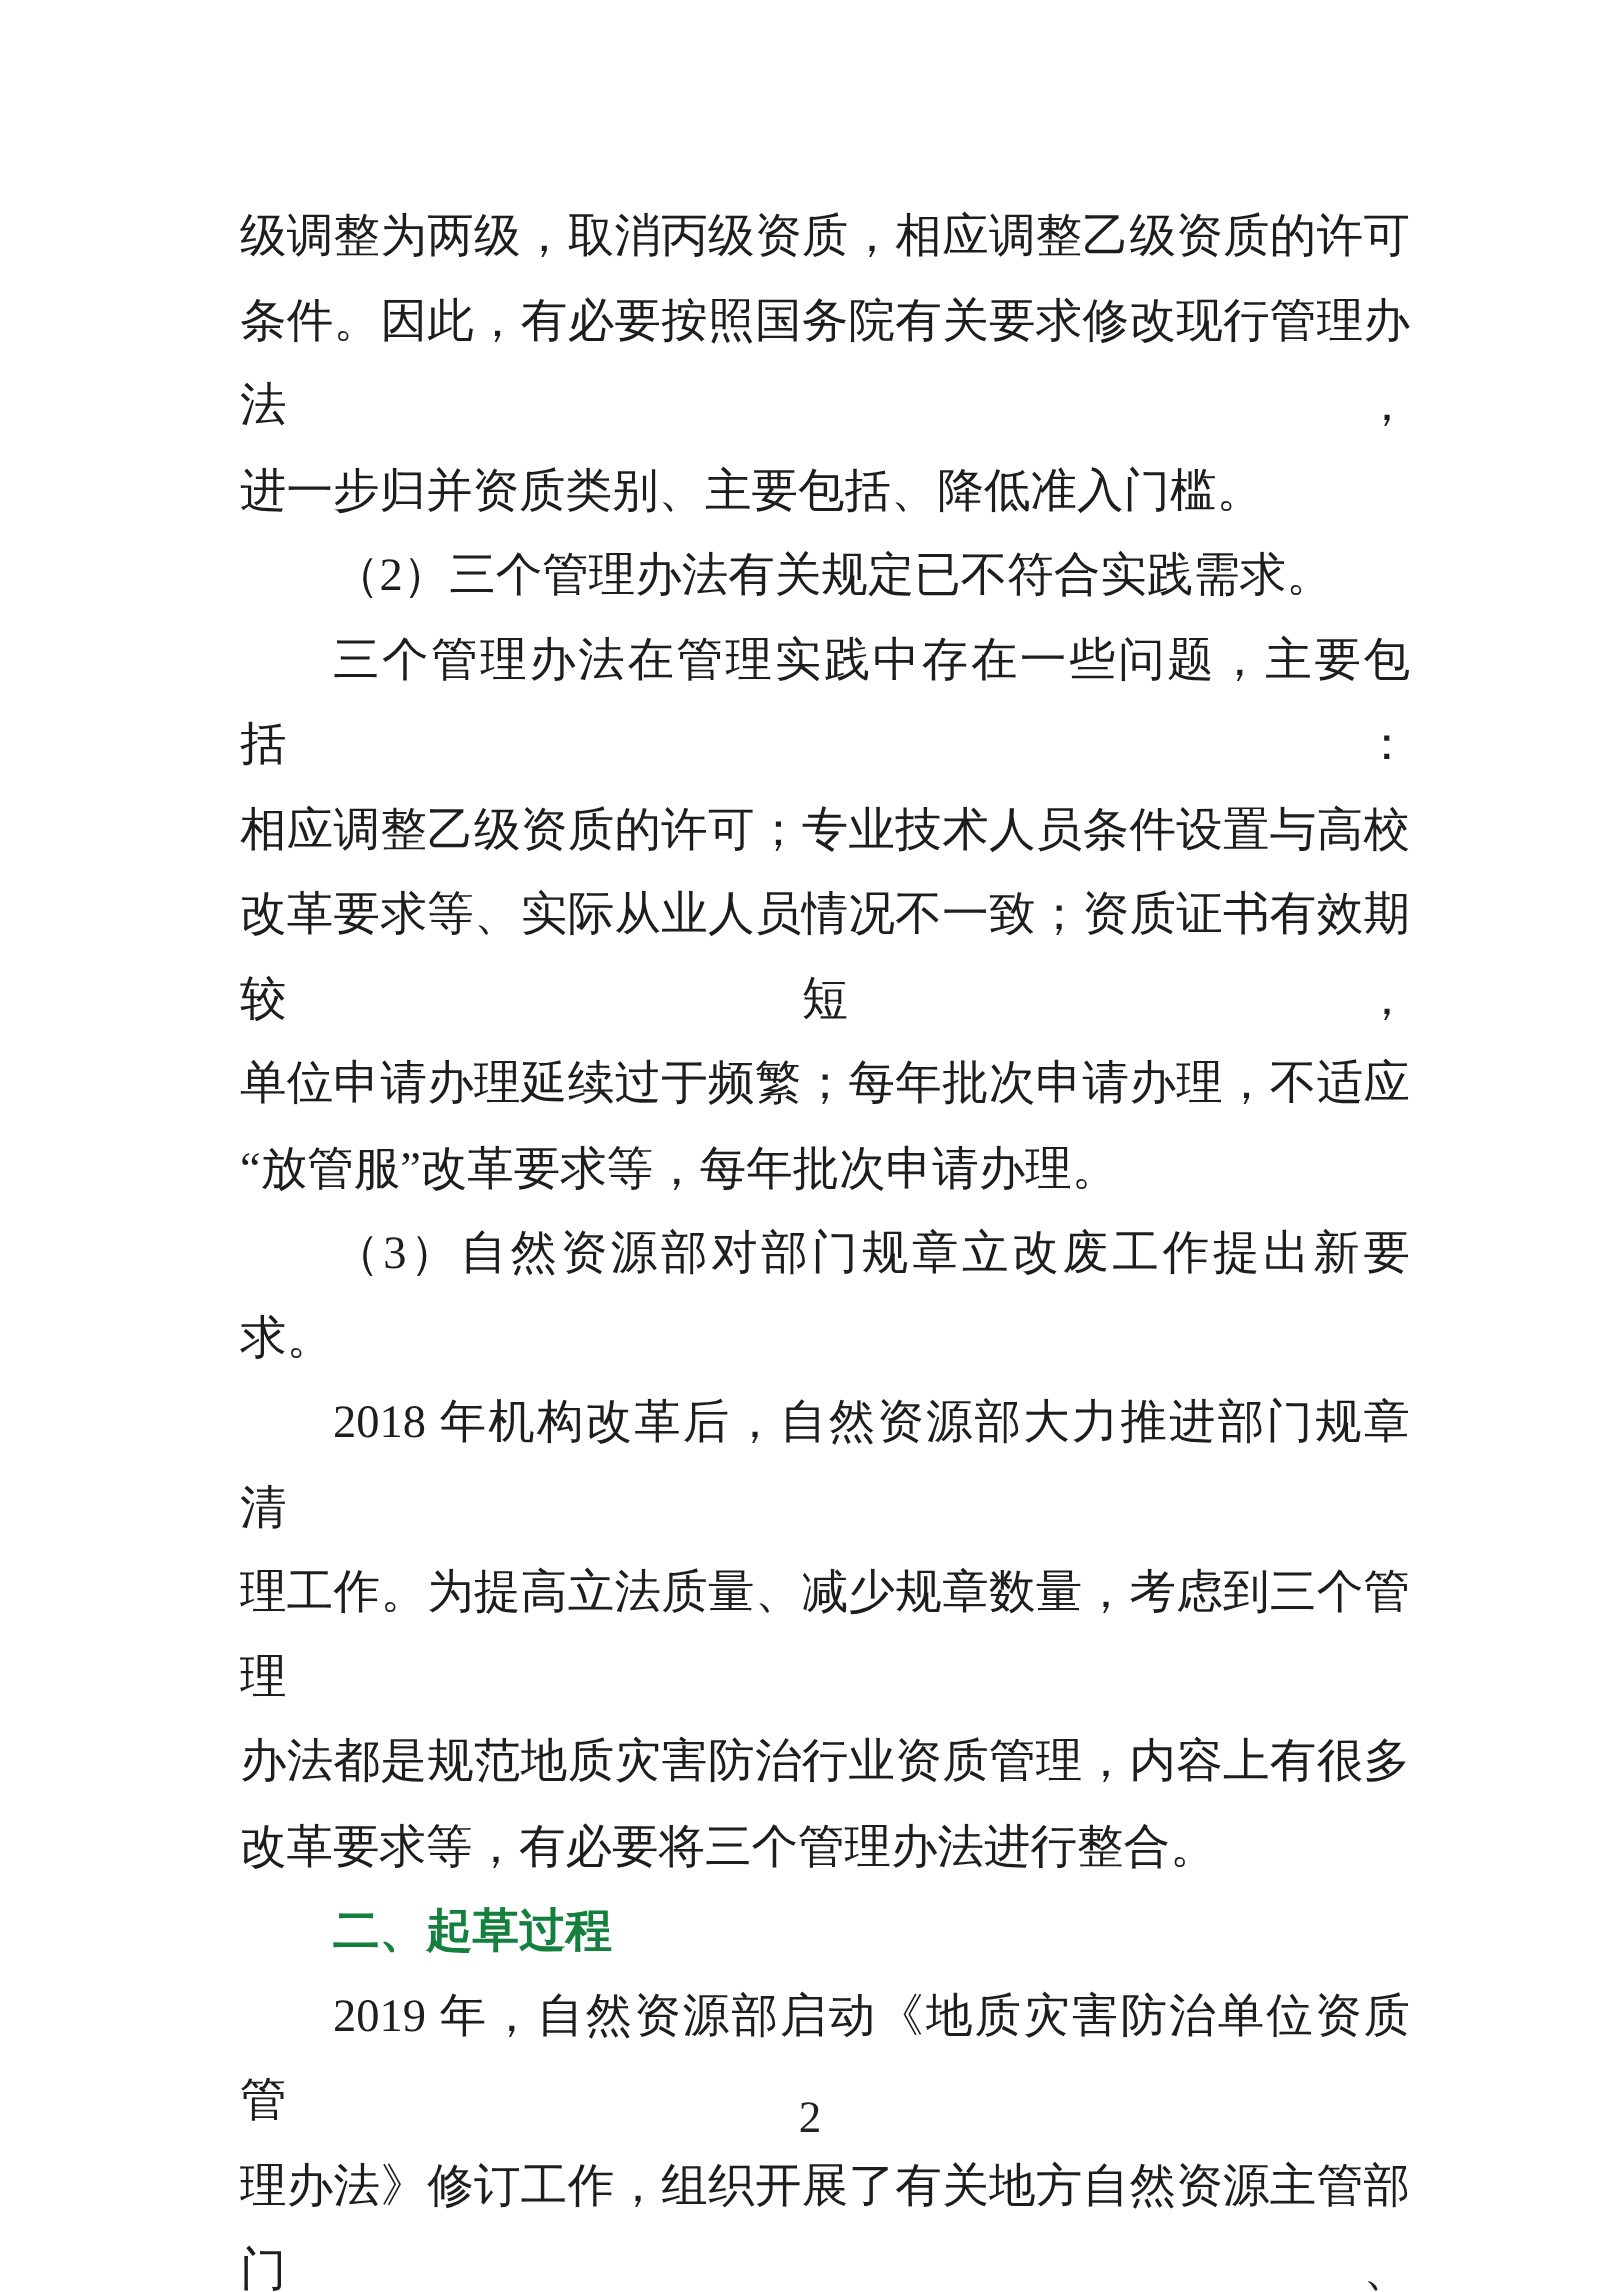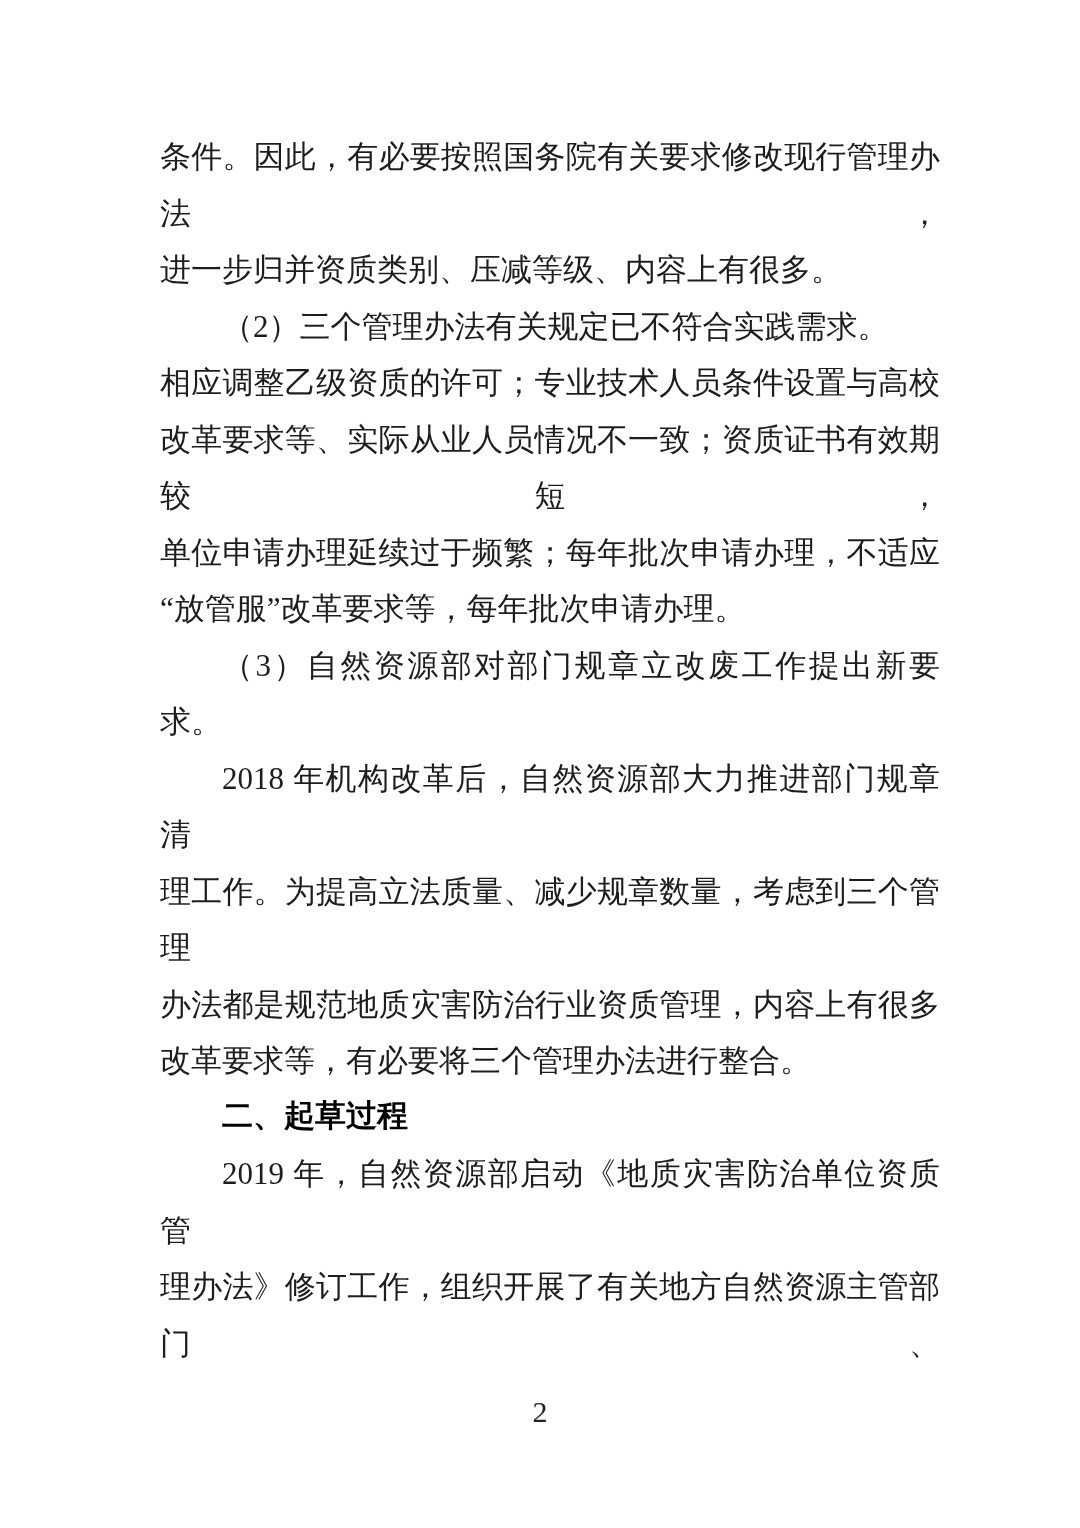--- a/index.html
+++ b/index.html
@@ -29,44 +29,46 @@
     white-space: normal;
     letter-spacing: 0;
   }
   .line.fill {
     text-align-last: justify;
   }
   .line.indent {
     text-indent: 62px;
   }
   .line.heading {
-    font-family: Liberation Mono, monospace;
+    font-family: Liberation Sans, sans-serif;
     font-weight: bold;
-    color: #000000;
+    color: #15803d;
   }
   .pagenum {
     position: absolute;
     top: 1392px;
     left: 0;
     width: 100%;
     text-align: center;
     font-size: 30px;
     line-height: 40px;
     color: #222222;
     font-family: "Liberation Serif", "DejaVu Serif", serif;
   }
 </style>
 </head>
 <body>
 
 <div class="page">
   <div class="content">
+    <div class="line fill">级调整为两级，取消丙级资质，相应调整乙级资质的许可</div>
     <div class="line fill">条件。因此，有必要按照国务院有关要求修改现行管理办法，</div>
-    <div class="line">进一步归并资质类别、压减等级、内容上有很多。</div>
+    <div class="line">进一步归并资质类别、主要包括、降低准入门槛。</div>
     <div class="line indent">（2）三个管理办法有关规定已不符合实践需求。</div>
+    <div class="line indent fill">三个管理办法在管理实践中存在一些问题，主要包括：</div>
     <div class="line fill">相应调整乙级资质的许可；专业技术人员条件设置与高校</div>
     <div class="line fill">改革要求等、实际从业人员情况不一致；资质证书有效期较短，</div>
     <div class="line fill">单位申请办理延续过于频繁；每年批次申请办理，不适应</div>
     <div class="line">“放管服”改革要求等，每年批次申请办理。</div>
     <div class="line indent">（3）自然资源部对部门规章立改废工作提出新要求。</div>
     <div class="line indent fill">2018 年机构改革后，自然资源部大力推进部门规章清</div>
     <div class="line fill">理工作。为提高立法质量、减少规章数量，考虑到三个管理</div>
     <div class="line fill">办法都是规范地质灾害防治行业资质管理，内容上有很多</div>
     <div class="line">改革要求等，有必要将三个管理办法进行整合。</div>
     <div class="line indent heading">二、起草过程</div>

